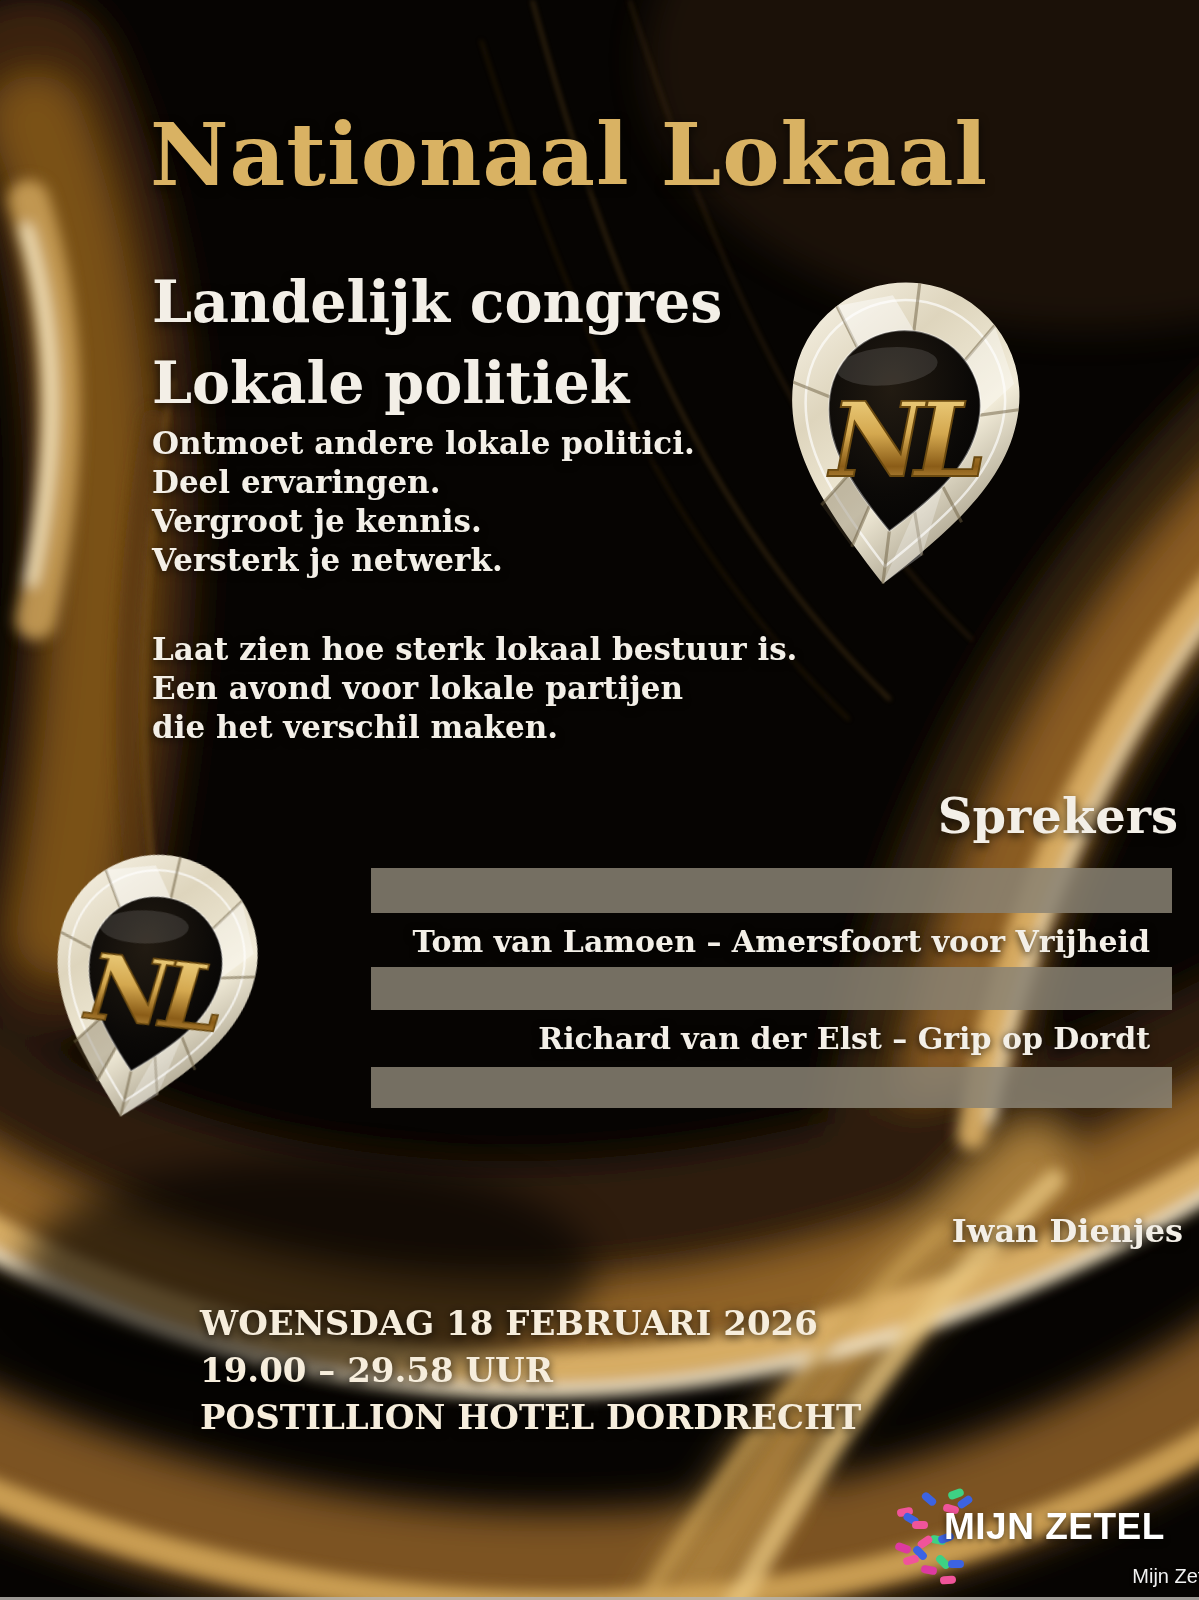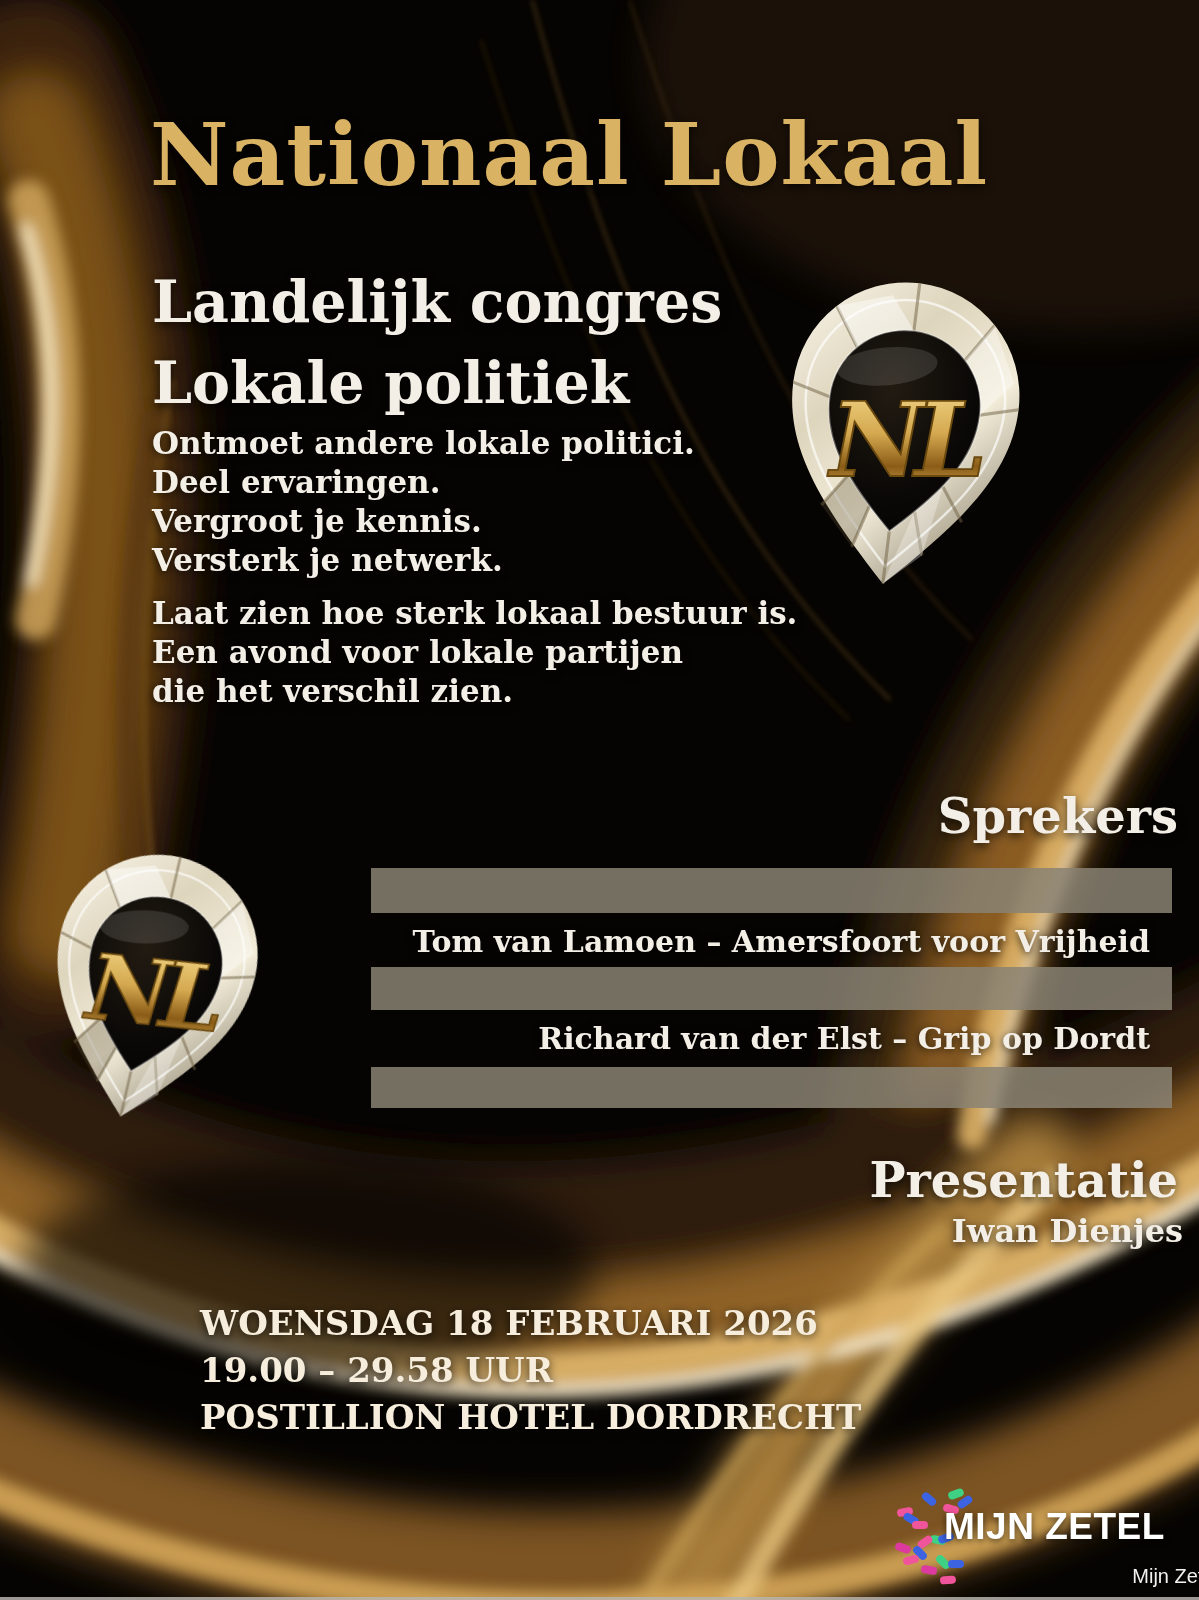--- a/index.html
+++ b/index.html
@@ -21,21 +21,21 @@
   }
   .subtitle{
     left:152px; top:216px; font-size:57px; font-weight:700; line-height:1.42;
     color:var(--white-text); text-shadow:0 3px 10px rgba(0,0,0,.65); white-space:nowrap;margin-top:46px;
   }
   .bodytext{
     left:152px; font-size:31px; font-weight:700; line-height:1.26;
     color:var(--white-text); text-shadow:0 2px 8px rgba(0,0,0,.7); white-space:nowrap;
   }
   .intro{top:424px;}
-  .message{top:594px;}
+  .message{top:630px;}
   .section-heading{
     right:49px; font-size:48px; font-weight:700; color:var(--white-text);
     text-shadow:0 3px 10px rgba(0,0,0,.7); white-space:nowrap;
   }
   .sprekers{top:788px;}
   .presentatie{top:1152px;}
   .bar{left:371px; width:801px; background:var(--bar-color);}
   .bar1{top:868px; height:45px;}
   .bar2{top:967px; height:43px;}
   .bar3{top:1067px; height:41px;}
@@ -180,31 +180,30 @@
   <div class="abs bodytext intro">
     <div>Ontmoet andere lokale politici.</div>
     <div>Deel ervaringen.</div>
     <div>Vergroot je kennis.</div>
     <div>Versterk je netwerk.</div>
   </div>
 
   <div class="abs bodytext message">
     <div>Laat zien hoe sterk lokaal bestuur is.</div>
     <div>Een avond voor lokale partijen</div>
-    <div>die het verschil zien.</div>
+    <div>die het verschil maken.</div>
   </div>
 
   <div class="abs section-heading sprekers">Sprekers</div>
   <div class="abs bar bar1"></div>
   <div class="abs speaker-name speaker1">Tom van Lamoen – Amersfoort voor Vrijheid</div>
   <div class="abs bar bar2"></div>
   <div class="abs speaker-name speaker2">Richard van der Elst – Grip op Dordt</div>
   <div class="abs bar bar3"></div>
 
-  <div class="abs section-heading presentatie">Presentatie</div>
   <div class="abs presenter">Iwan Dienjes</div>
 
   <div class="abs event">
     <div>WOENSDAG 18 FEBRUARI 2026</div>
     <div>19.00 – 29.58 UUR</div>
     <div>POSTILLION HOTEL DORDRECHT</div>
   </div>
 
   <div class="abs mz-dots">
     <i class="pill dg" style="left:60px;top:10px;transform:rotate(-20deg)"></i>

